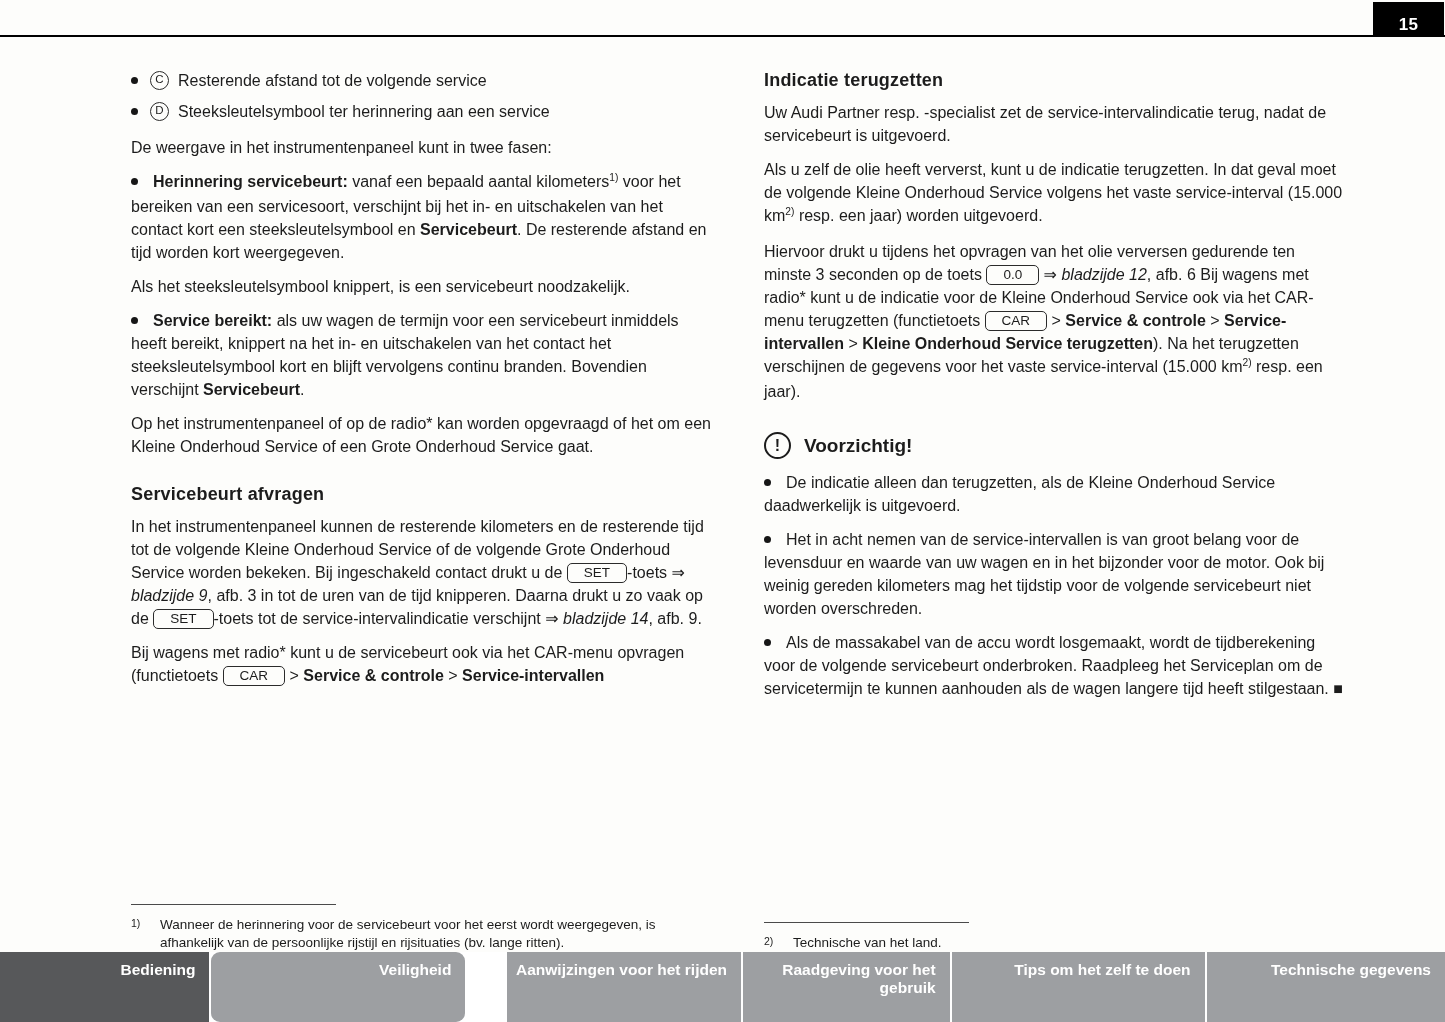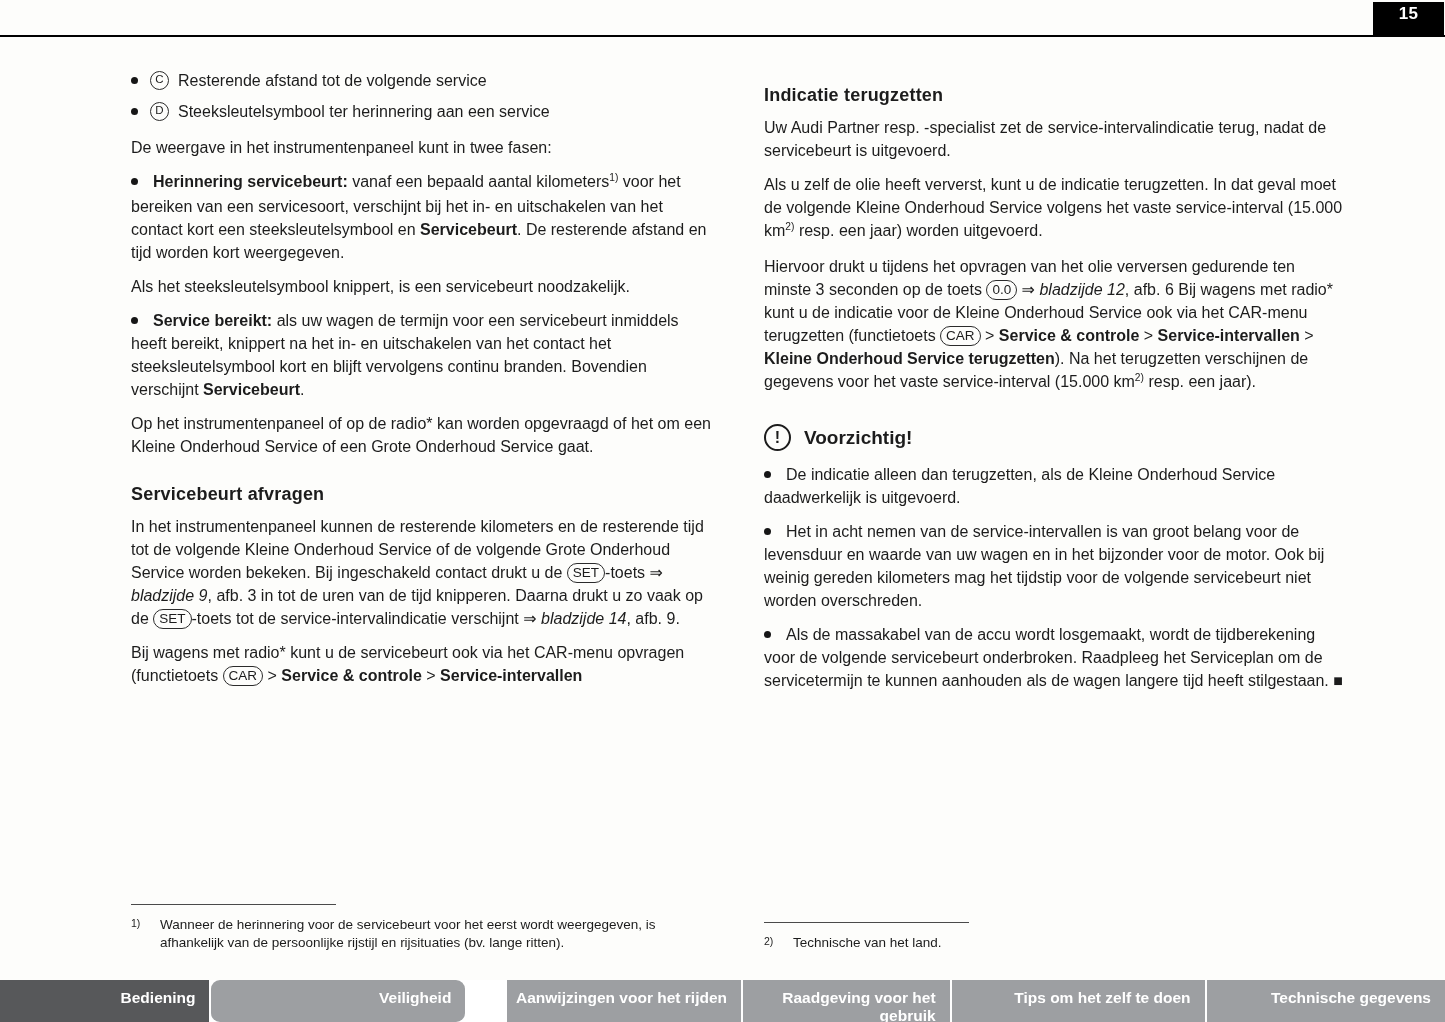--- a/index.html
+++ b/index.html
@@ -6,21 +6,21 @@
   body{
     width:1445px;height:1022px;position:relative;overflow:hidden;
     background:#fdfdfb;color:#1c1c1c;
     font-family:"Liberation Sans", sans-serif;
     font-size:16px;line-height:23px;
   }
   
   .top-rule{position:absolute;top:35px;left:0;width:1445px;height:2px;background:#000;}
   .page-num-box{
     position:absolute;top:2px;right:1px;width:71px;height:34px;background:#000;
-    color:#fff;display:flex;align-items:flex-start;justify-content:center;
+    color:#fff;display:flex;align-items:flex-end;justify-content:center;
     font-size:17px;font-weight:bold;letter-spacing:.3px;
   }
   
   .columns{position:absolute;top:68px;left:131px;display:flex;gap:48px;height:892px;}
   .col{display:flex;flex-direction:column;}
   .col.left{width:585px;}
   .col.right{width:581px;}
   p.para{margin:0 0 11px 0;}
   .legend-item{display:flex;align-items:center;margin:0 0 7px 0;min-height:24px;}
   .dot{display:inline-block;width:7px;height:7px;border-radius:50%;background:#161616;flex:none;}
@@ -30,39 +30,39 @@
     display:inline-flex;align-items:center;justify-content:center;flex:none;
     width:19px;height:19px;border:1.4px solid #2a2a2a;border-radius:50%;
     font-size:11.5px;line-height:1;margin-right:9px;box-sizing:border-box;
   }
   h2.sect{font-size:18px;line-height:22px;font-weight:bold;margin:14px 0 10px 0;letter-spacing:.2px;}
   
   .seg-b{font-weight:bold;}
   .seg-i{font-style:italic;}
   .seg-sup{font-size:.64em;position:relative;top:-.55em;}
   .seg-key{
-    display:inline-block;border:1.5px solid #2b2b2b;border-radius:10px;
-    padding:0 5px;line-height:18px;font-size:13.5px;position:relative;top:-1px;white-space:nowrap;
+    display:inline-block;border:1.5px solid #2b2b2b;border-radius:5px;
+    padding:0 16px;line-height:18px;font-size:13.5px;position:relative;top:-1px;white-space:nowrap;
   }
   
   .caution-head{display:flex;align-items:center;gap:13px;margin:18px 0 12px 0;}
   .caution-icon{
     display:inline-flex;align-items:center;justify-content:center;flex:none;
     width:27px;height:27px;border:2.2px solid #1c1c1c;border-radius:50%;
     font-size:16px;font-weight:bold;box-sizing:border-box;
   }
   .caution-title{font-size:19px;font-weight:bold;}
   
   .footnote-block{margin-top:auto;padding-bottom:8px;}
   .fn-rule{width:205px;height:1px;background:#4a4a4a;margin:0 0 11px 0;}
   .footnote{display:flex;font-size:13.5px;line-height:18px;}
   .fn-marker{flex:none;width:29px;font-size:.78em;position:relative;top:-2px;}
   .fn-text{flex:1;}
   
-  .footer{position:absolute;left:0;bottom:0;width:1445px;height:42px;display:flex;background:#fff;gap:2px;}
+  .footer{position:absolute;left:0;bottom:0;width:1445px;height:70px;display:flex;background:#fff;gap:2px;}
   .footer-tab{
     box-sizing:border-box;color:#fff;font-weight:bold;font-size:15.5px;line-height:18px;
     text-align:right;padding:9px 14px 0 6px;background:#9d9fa2;overflow:hidden;
   }
   .footer-tab.active{background:#57585a;}
   .ft-0{width:216px;} .ft-1{width:262px;border-radius:9px;} .ft-2{width:241px;margin-left:40px;}
   .ft-3{width:213px;} .ft-4{width:261px;} .ft-5{width:246px;}
 </style>
 </head>
 <body>
@@ -105,21 +105,21 @@
       <div class="fn-rule"></div>
       <div class="footnote">
         <span class="fn-marker">1)</span>
         <span class="fn-text">Wanneer de herinnering voor de servicebeurt voor het eerst wordt weergegeven, is afhankelijk van de persoonlijke rijstijl en rijsituaties (bv. lange ritten).</span>
       </div>
     </div>
   </div>
 
   <div class="col right">
 
-    <h2 class="sect" style="margin-top:16px">Indicatie terugzetten</h2>
+    <h2 class="sect" style="margin-top:1px">Indicatie terugzetten</h2>
 
     <p class="para">Uw Audi Partner resp. -specialist zet de service-intervalindicatie terug, nadat de servicebeurt is uitgevoerd.</p>
     <p class="para"><span>Als u zelf de olie heeft ververst, kunt u de indicatie terugzetten. In dat geval moet de volgende Kleine Onderhoud Service volgens het vaste service-interval (15.000 km</span><span class="seg-sup">2)</span><span> resp. een jaar) worden uitgevoerd.</span></p>
     <p class="para"><span>Hiervoor drukt u tijdens het opvragen van het olie verversen gedurende ten minste 3 seconden op de toets </span><span class="seg-key">0.0</span><span> ⇒ </span><span class="seg-i">bladzijde 12</span><span>, afb. 6 Bij wagens met radio* kunt u de indicatie voor de Kleine Onderhoud Service ook via het CAR-menu terugzetten (functietoets </span><span class="seg-key">CAR</span><span> &gt; </span><span class="seg-b">Service &amp; controle</span><span> &gt; </span><span class="seg-b">Service-intervallen</span><span> &gt; </span><span class="seg-b">Kleine Onderhoud Service terugzetten</span><span>). Na het terugzetten verschijnen de gegevens voor het vaste service-interval (15.000 km</span><span class="seg-sup">2)</span><span> resp. een jaar).</span></p>
 
     <div class="caution-head">
       <span class="caution-icon">!</span>
       <span class="caution-title">Voorzichtig!</span>
     </div>
 

